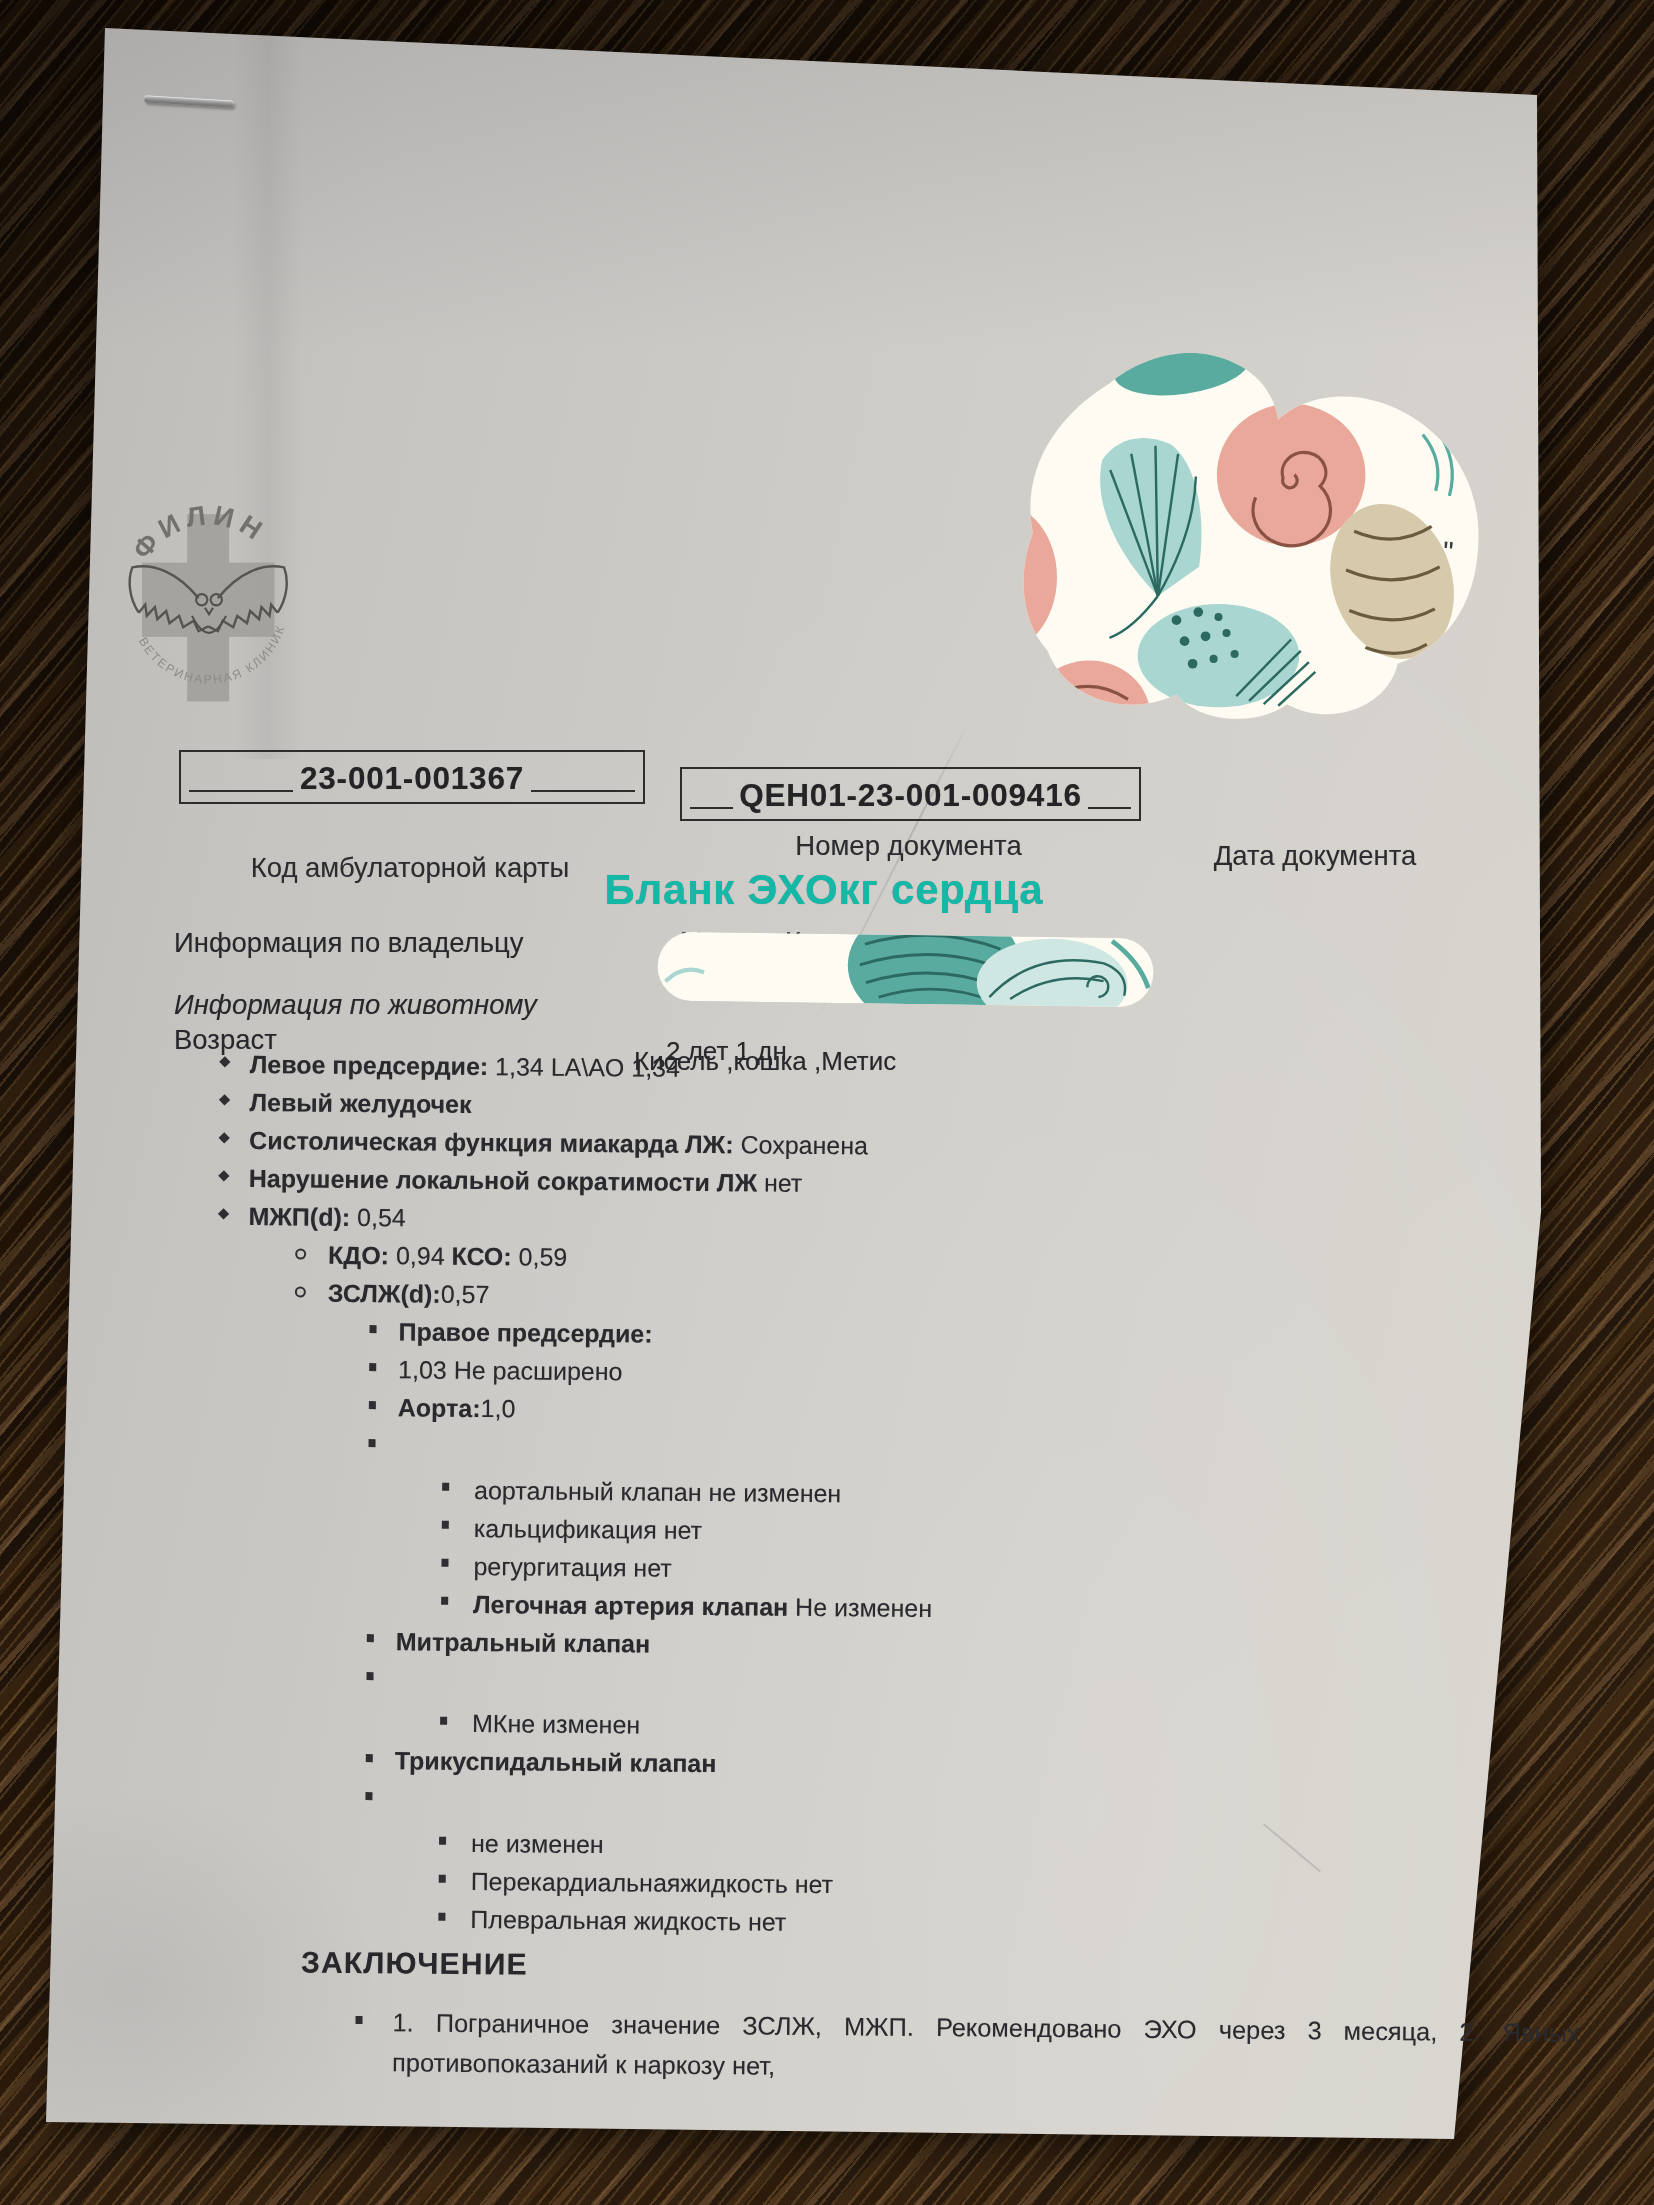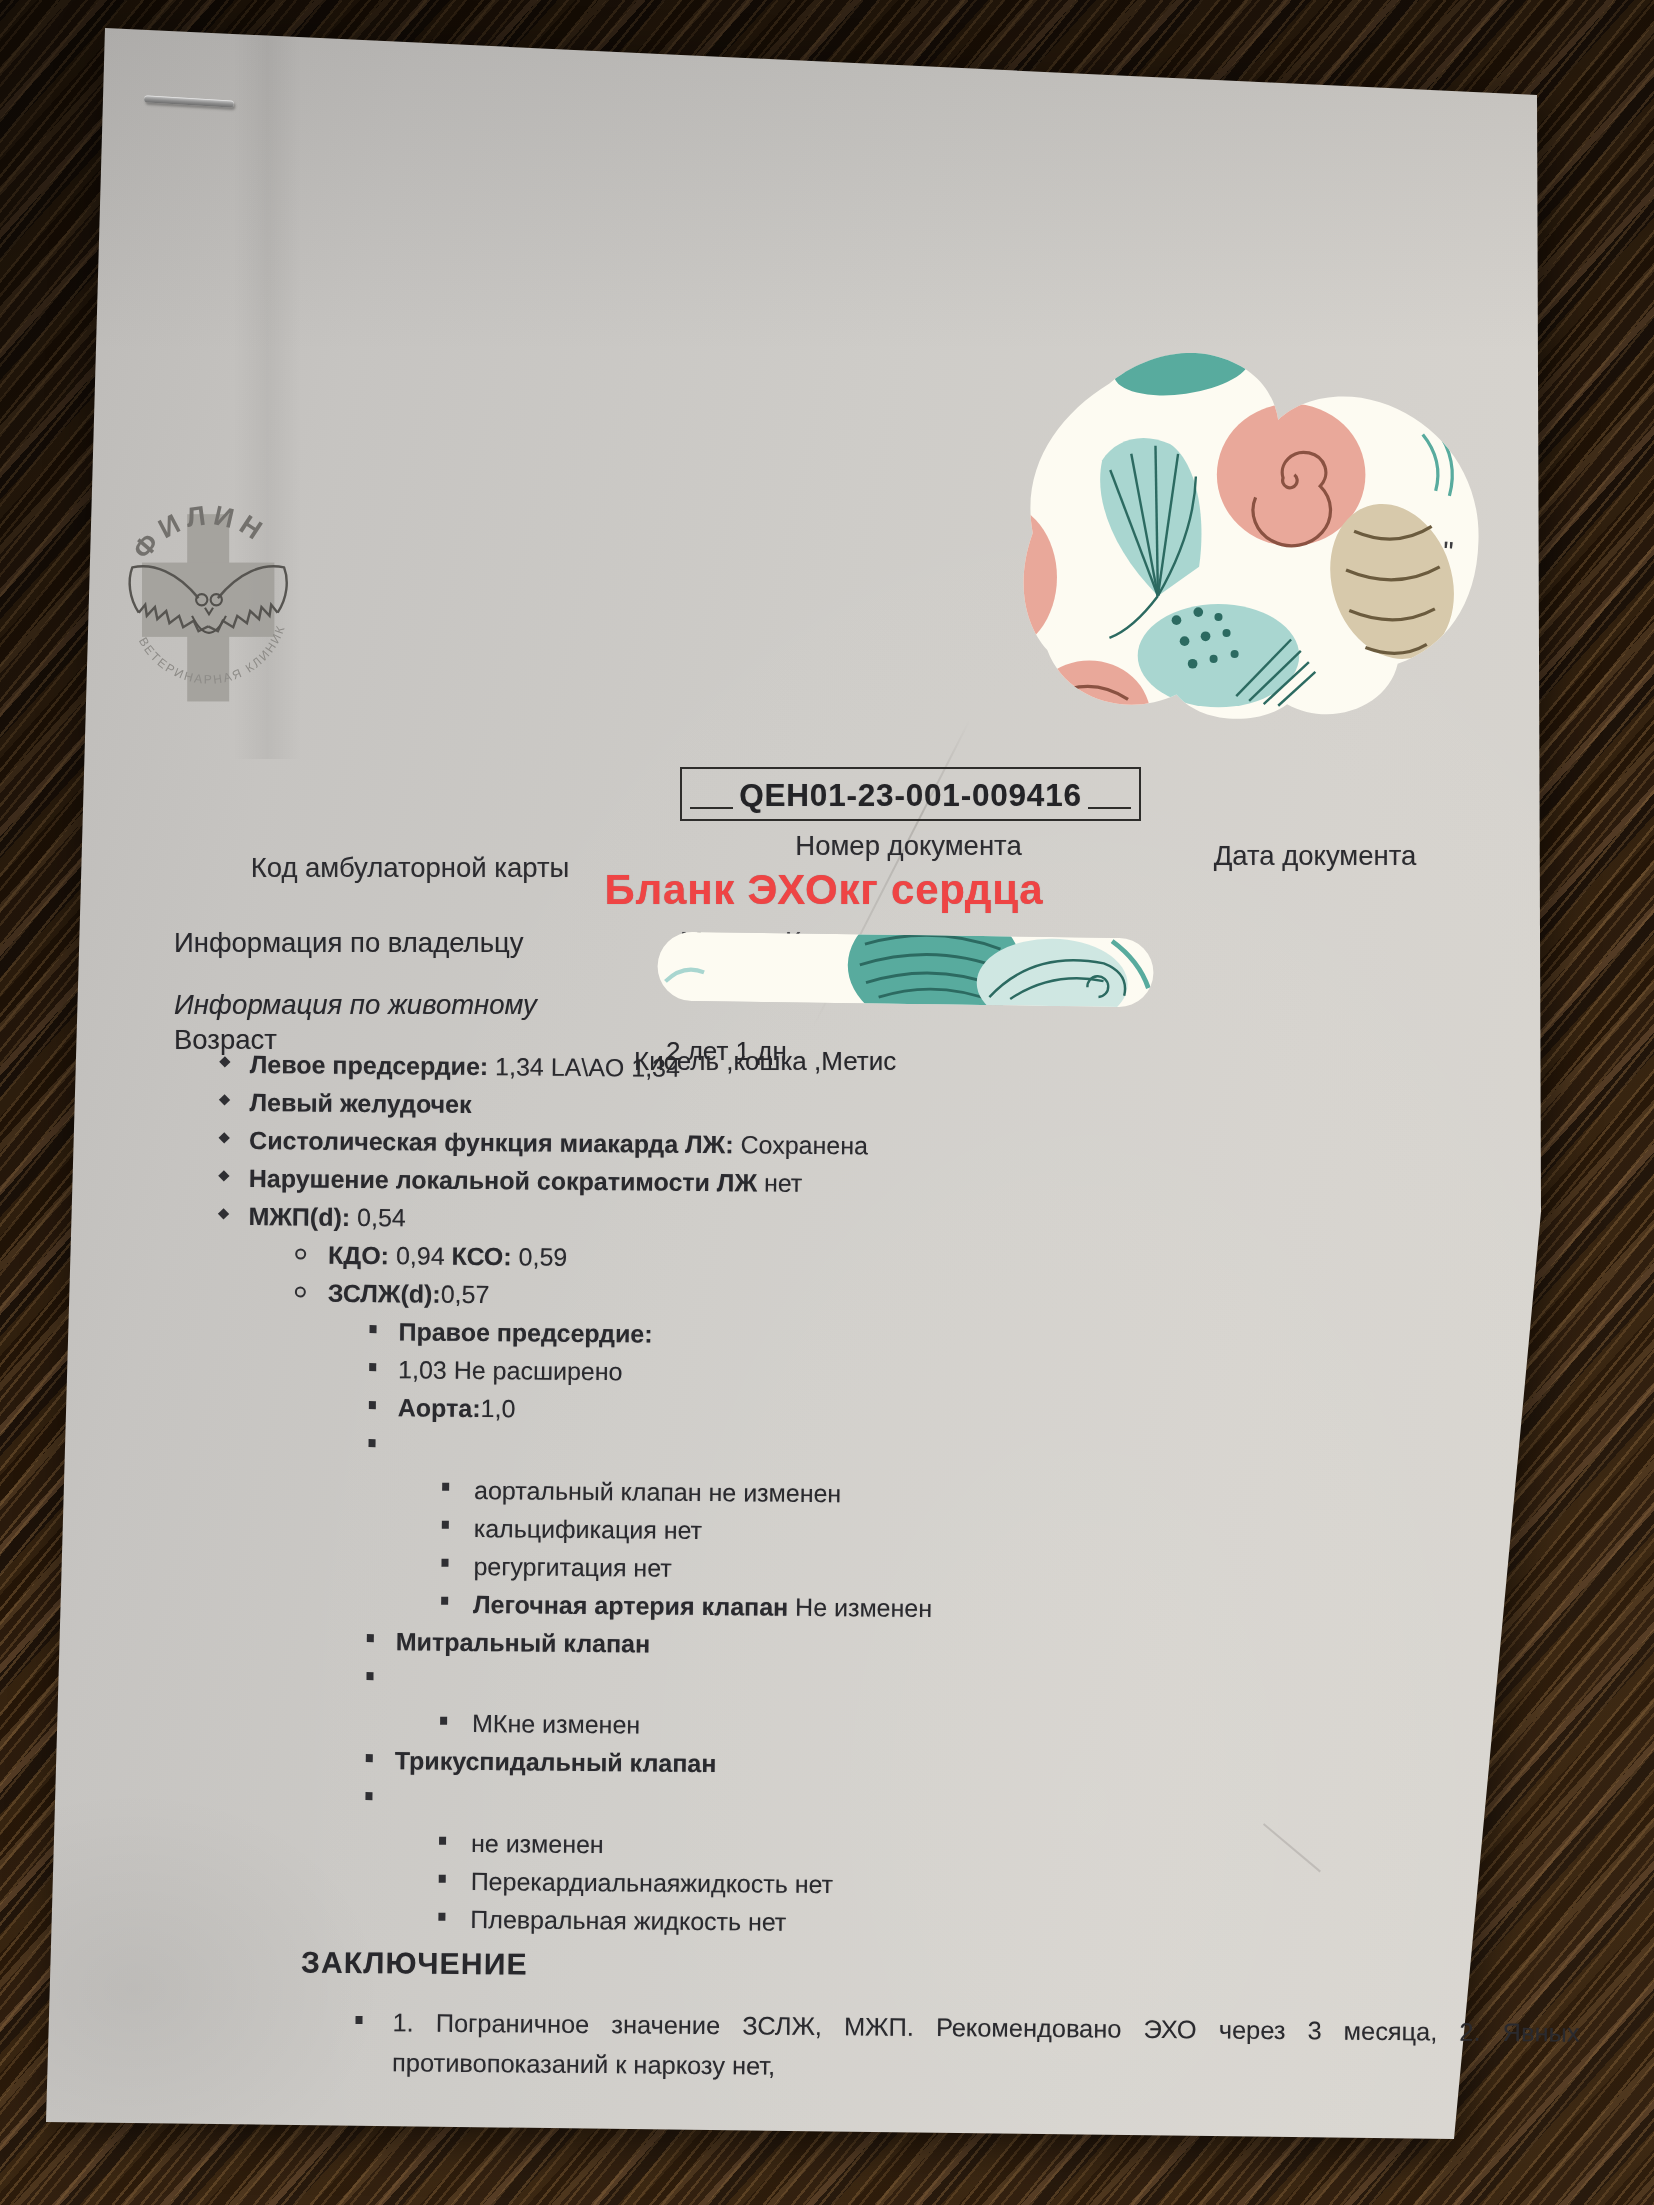--- a/index.html
+++ b/index.html
@@ -40,21 +40,21 @@
 
   
   .fieldbox{position:absolute;height:50px;border:2.4px solid #2e2d2b;display:flex;align-items:flex-end;justify-content:center;}
   .fieldbox .uline{flex:1 1 auto;height:0;border-bottom:2.4px solid #2e2d2b;margin:0 6.5px 10.5px 8px;}
   .fieldbox .uline.r{margin:0 8px 10.5px 6.5px;}
   .fieldbox .val{font-weight:bold;font-size:31.5px;letter-spacing:0.8px;color:#242427;
     text-shadow:0 0 0.8px rgba(40,40,45,.4);padding-bottom:4.8px;white-space:nowrap;}
   .fieldlabel{position:absolute;text-align:center;font-size:27.5px;color:#2c2c30;text-shadow:0 0 0.8px rgba(45,45,52,.3);}
 
   .doc-title{position:absolute;left:420px;top:866px;width:808px;text-align:center;
-    font-size:42px;font-weight:bold;letter-spacing:0.8px;color:#ef4444;text-shadow:0 0 0.8px rgba(40,40,45,.45);}
+    font-size:42px;font-weight:bold;letter-spacing:0.8px;color:#14b8a6;text-shadow:0 0 0.8px rgba(40,40,45,.45);}
 
   .info-label{font-size:27.5px;}
   .info-value{font-size:26px;}
 
   
   .owner-frag-clip{position:absolute;left:662px;top:926px;width:347px;height:24px;overflow:hidden;}
   .owner-frag-clip span{position:absolute;top:0;font-size:27.5px;color:#46464a;text-shadow:0 0 0.8px rgba(60,60,65,.4);}
 
   .stray-mark{position:absolute;left:1443px;top:536px;font-size:29px;color:#3c3c40;transform:rotate(4deg);}
 
@@ -190,20 +190,25 @@
       <ellipse cx="600" cy="462" rx="58" ry="40" transform="rotate(-20 600 462)" fill="#a9d6d0"></ellipse>
       <g stroke-width="3" fill="none" stroke="#2c6a61">
         <path d="M 558,472 q 44,-22 82,-8"></path>
           <path d="M 568,486 q 38,-16 70,-6"></path>
       </g>
     </g>
   </svg>
 
   <div class="stray-mark txt">"</div>
 
+  <div class="fieldbox" style="left:179px;top:750px;width:462px;">
+    <span class="uline"></span>
+    <span class="val">23-001-001367</span>
+    <span class="uline r"></span>
+  </div>
   <div class="fieldlabel" style="left:179px;top:852px;width:462px;">Код амбулаторной карты</div>
 
   <div class="fieldbox" style="left:680px;top:767px;width:457px;">
     <span class="uline"></span>
     <span class="val">QEH01-23-001-009416</span>
     <span class="uline r"></span>
   </div>
   <div class="fieldlabel" style="left:680px;top:830px;width:457px;">Номер документа</div>
 
   <div class="fieldlabel" style="left:1173px;top:840px;width:284px;">Дата документа</div>

